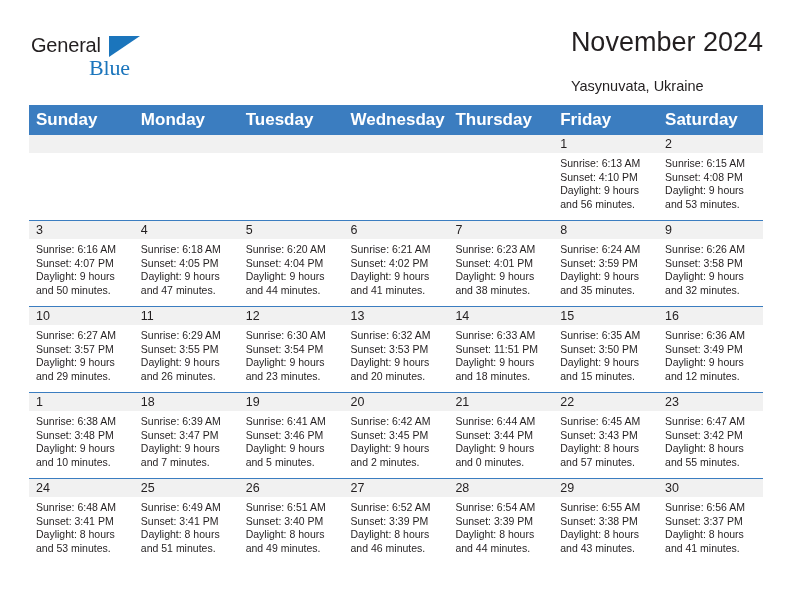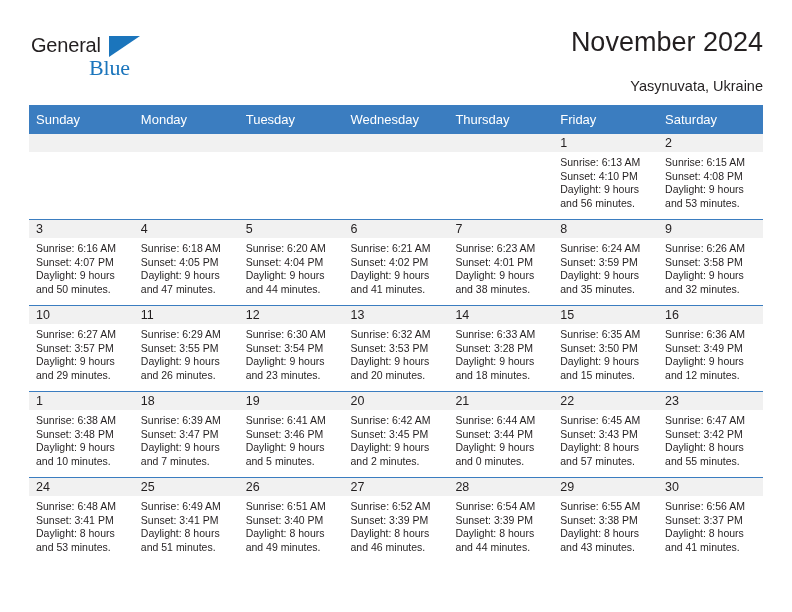--- a/index.html
+++ b/index.html
@@ -61,21 +61,21 @@
     width: 0;
     height: 0;
     border-left: 31px solid #1b75bc;
     border-bottom: 21px solid transparent;
   }
 
   .title-wrap {
     position: absolute;
     right: 0;
     top: 0;
-    text-align: right;
+    text-align: left;
   }
   .cal-title {
     font-size: 27px;
     color: #231f20;
     line-height: 32px;
     white-space: nowrap;
     font-weight: normal;
     margin: 0;
   }
   .cal-subtitle {
@@ -91,22 +91,22 @@
     position: absolute;
     left: 29px;
     top: 105px;
     width: 734px;
     border-collapse: collapse;
     table-layout: fixed;
   }
   .calendar th {
     background: #3b7dc0;
     color: #ffffff;
-    font-size: 13px;
-    font-weight: normal;
+    font-size: 17px;
+    font-weight: bold;
     text-align: left;
     padding: 5px 0 5px 7px;
     height: 19px;
     vertical-align: middle;
     border: none;
   }
   .calendar td {
     width: 104.85px;
     vertical-align: top;
     padding: 0;
@@ -339,21 +339,21 @@
               <div class="cell-line">Sunrise: 6:32 AM</div>
               <div class="cell-line">Sunset: 3:53 PM</div>
               <div class="cell-line">Daylight: 9 hours</div>
               <div class="cell-line">and 20 minutes.</div>
             </div>
           </td>
           <td class="">
             <div class="daynum-band">14</div>
             <div class="cell-body">
               <div class="cell-line">Sunrise: 6:33 AM</div>
-              <div class="cell-line">Sunset: 3:28 PM</div>
+              <div class="cell-line">Sunset: 11:51 PM</div>
               <div class="cell-line">Daylight: 9 hours</div>
               <div class="cell-line">and 18 minutes.</div>
             </div>
           </td>
           <td class="">
             <div class="daynum-band">15</div>
             <div class="cell-body">
               <div class="cell-line">Sunrise: 6:35 AM</div>
               <div class="cell-line">Sunset: 3:50 PM</div>
               <div class="cell-line">Daylight: 9 hours</div>

